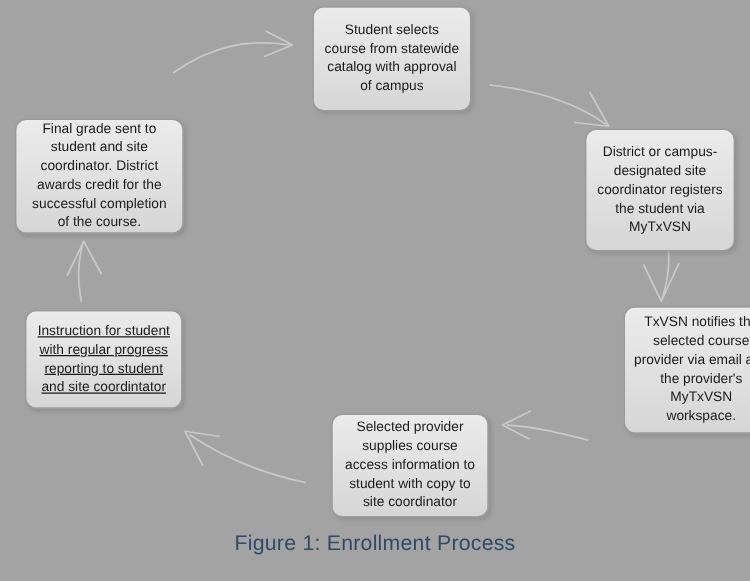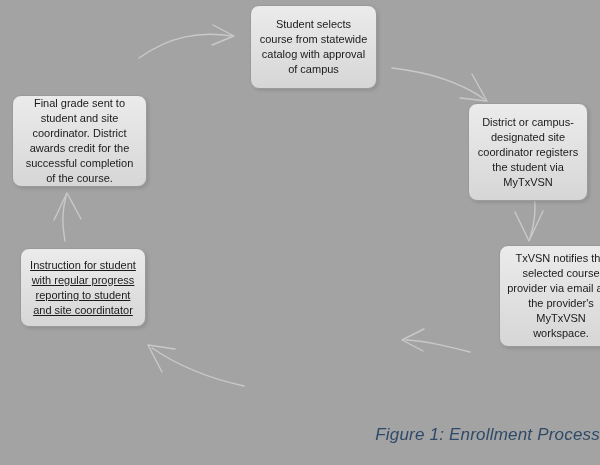--- a/index.html
+++ b/index.html
@@ -53,23 +53,22 @@
   #node-notify    { left: 463px; top: 245px; width: 124px; height: 102px; margin-left: 36px; }
   #node-provider  { left: 265px; top: 331px; width: 126px; height: 83px; }
   #node-instruct  { left: 20px;  top: 248px; width: 126px; height: 79px; text-decoration: underline; }
   #node-grade     { left: 12px;  top: 95px;  width: 135px; height: 92px; }
 
   #caption {
     position: absolute;
     left: 0;
     top: 425px;
     width: 600px;
-    text-align: right;
+    text-align: center;
     font-family: "Liberation Sans", sans-serif;
-    font-style: italic;
     font-size: 17px;
     color: #2e4a68;
     letter-spacing: 0.2px;
   }
 </style>
 </head>
 <body>
 
 <div id="figure">
 
@@ -114,20 +113,23 @@
   </div>
 
   <div class="node" id="node-register">
     <span class="node-text">District or campus-designated site coordinator registers the student via MyTxVSN</span>
   </div>
 
   <div class="node" id="node-notify">
     <span class="node-text">TxVSN notifies the selected course provider via email and the provider's MyTxVSN workspace.</span>
   </div>
 
+  <div class="node" id="node-provider">
+    <span class="node-text">Selected provider supplies course access information to student with copy to site coordinator</span>
+  </div>
 
   <div class="node" id="node-instruct">
     <span class="node-text">Instruction for student with regular progress reporting to student and site coordintator</span>
   </div>
 
   <div class="node" id="node-grade">
     <span class="node-text">Final grade sent to student and site coordinator. District awards credit for the successful completion of the course.</span>
   </div>
 
   <div id="caption">Figure 1: Enrollment Process</div>

